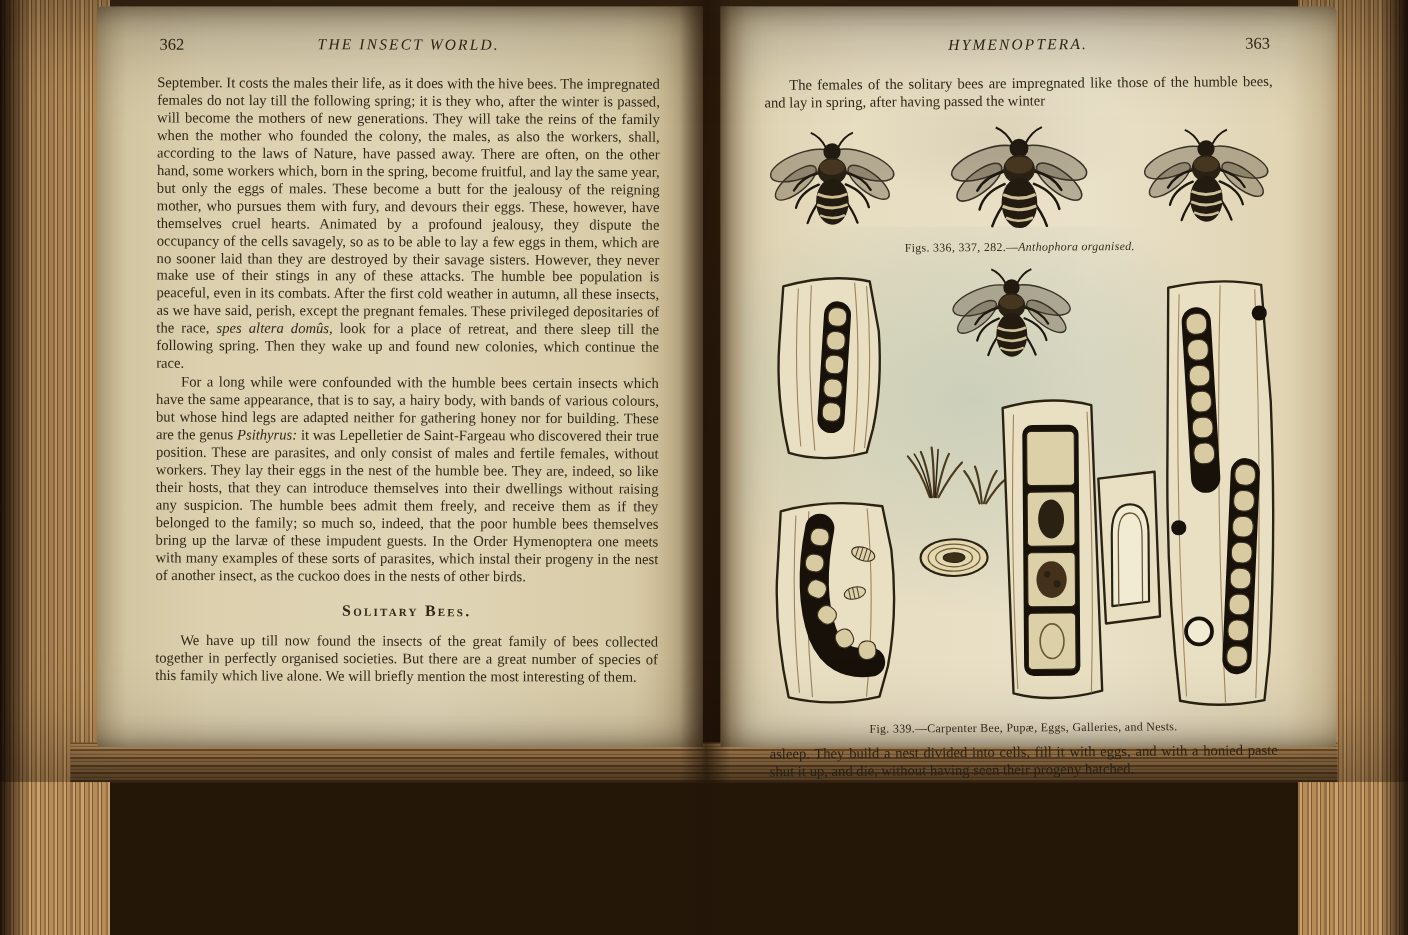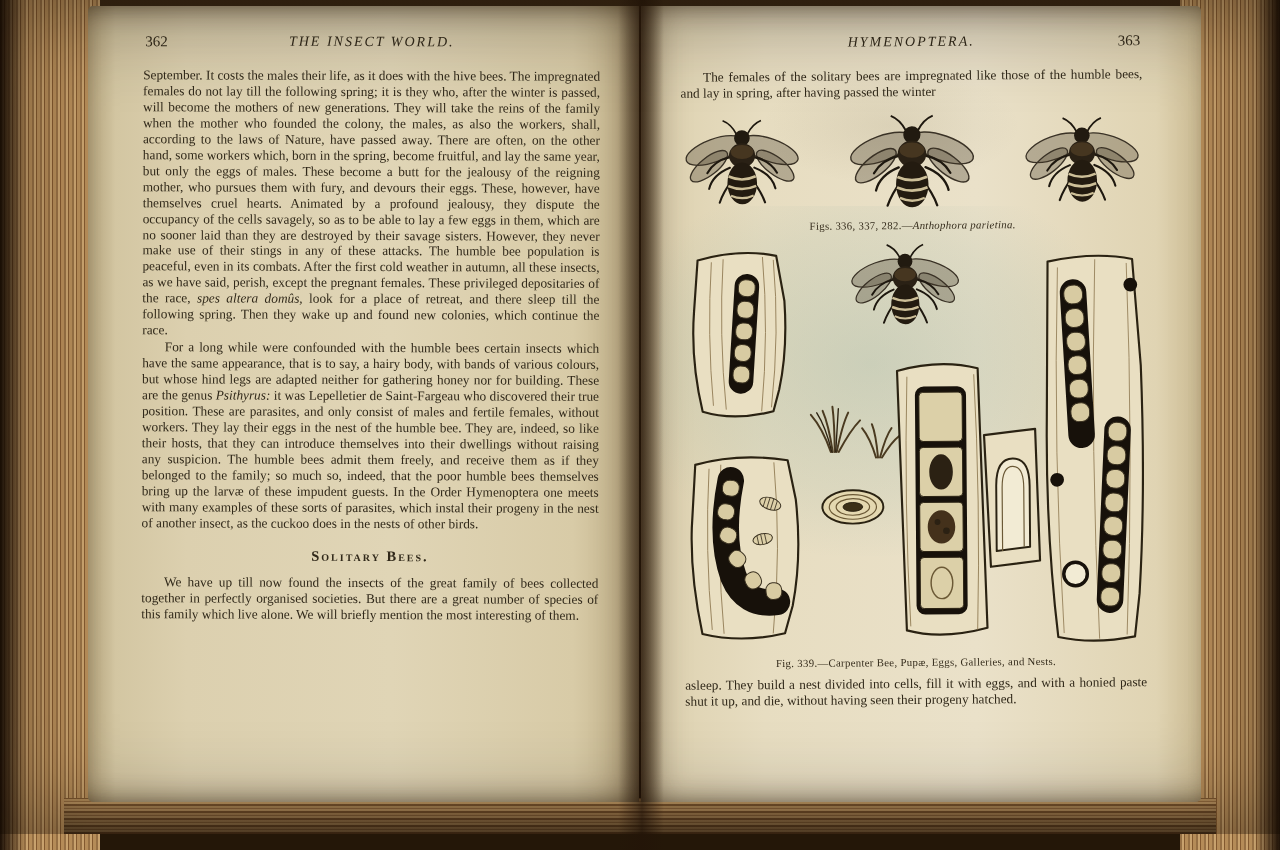--- a/index.html
+++ b/index.html
@@ -1,21 +1,21 @@
 <!DOCTYPE html>
 <html><head>
 <meta charset="utf-8">
 <style>
   html,body{margin:0;padding:0;}
   body{
     width:1280px;height:850px;overflow:hidden;
     background:#241708;
     font-family:"Liberation Serif","DejaVu Serif",serif;
   }
-  .scene{position:relative;width:1280px;height:834px;
+  .scene{position:relative;width:1280px;height:711px;
     background:linear-gradient(180deg,#3a2815 0%,#2c1c0c 8%,#241708 50%,#1d1106 100%);}
   
   .edge{position:absolute;top:0;height:850px;width:100px;}
   .edge-left{left:0;
     background:
       linear-gradient(90deg,rgba(22,11,3,.95) 0%,rgba(22,11,3,0) 26%),
       repeating-linear-gradient(90deg,#967044 0 2px,#c8a26e 2px 4px,#82592f 4px 5px,#b58c58 5px 8px);}
   .edge-right{right:0;
     background:
       linear-gradient(270deg,rgba(22,11,3,.95) 0%,rgba(22,11,3,0) 26%),
@@ -24,21 +24,21 @@
     background:
       linear-gradient(180deg,rgba(22,11,3,0) 0%,rgba(22,11,3,.55) 100%),
       repeating-linear-gradient(0deg,#7e5830 0 2px,#c49c66 2px 4px,#997042 4px 5px,#b8905c 5px 7px);}
   .vignette{position:absolute;inset:0;pointer-events:none;
     box-shadow:inset 0 0 90px 12px rgba(18,9,3,.45);}
 
   .page{position:absolute;top:6px;bottom:32px;}
   .page-left{left:88px;width:551px;border-radius:5px 0 0 5px;
     background:linear-gradient(90deg,#b4a37c 0%,#d3c6a2 5%,#dcd0af 18%,#e0d5b6 55%,#d8cba7 88%,#bfae86 100%);
     box-shadow:inset -22px 0 34px -12px rgba(58,38,18,.6), inset 0 14px 24px -16px rgba(58,38,18,.55), inset 0 -14px 24px -16px rgba(58,38,18,.5);}
-  .page-right{left:641px;width:560px;border-radius:0 5px 5px 0;
+  .page-right{left:655px;width:560px;border-radius:0 5px 5px 0;
     background:linear-gradient(90deg,#c2b189 0%,#ded2b1 4%,#e7ddc1 22%,#eae1c9 60%,#e0d4b3 92%,#cdbc93 100%);
     box-shadow:inset 24px 0 34px -12px rgba(58,38,18,.55), inset 0 14px 24px -16px rgba(58,38,18,.5), inset 0 -14px 24px -16px rgba(58,38,18,.5);font-family:Liberation Serif, serif;}
   .spine{position:absolute;left:618px;top:0;width:46px;height:850px;pointer-events:none;
     background:linear-gradient(90deg,rgba(35,20,8,0) 0%,rgba(35,20,8,.5) 42%,rgba(35,20,8,.68) 52%,rgba(35,20,8,0) 100%);}
 
   .content{position:absolute;top:28px;bottom:24px;color:#31291a;}
   .page-left .content{left:54px;right:40px;transform:rotate(.2deg);}
   .page-right .content{left:42px;right:56px;transform:rotate(-.45deg);}
 
   .pagehead{position:relative;height:24px;margin-bottom:10px;}
@@ -140,21 +140,21 @@
           <svg viewBox="0 0 140 110" width="122" height="96" role="img">
               <use href="#bee" x="0" y="0" width="140" height="110"></use>
             </svg>
           <svg viewBox="0 0 140 110" width="134" height="105" role="img">
               <use href="#bee" x="0" y="0" width="140" height="110"></use>
             </svg>
           <svg viewBox="0 0 140 110" width="122" height="96" role="img">
               <use href="#bee" x="0" y="0" width="140" height="110"></use>
             </svg>
         </div>
-        <div class="fig-caption"><span>Figs. 336, 337, 282.—</span><i>Anthophora parietina.</i></div>
+        <div class="fig-caption"><span>Figs. 336, 337, 282.—</span><i>Anthophora organised.</i></div>
       </div>
 
       <div class="figure-block">
         <svg class="fig-large" viewBox="0 0 470 420" width="462" height="413" role="img">
 
           <g stroke-linejoin="round">
             <path d="M16 20 Q60 8 96 16 L104 62 Q107 112 98 152 L92 174 Q52 184 20 174 Q8 122 12 72 Z" fill="#e9dfc2" stroke="#2a2212" stroke-width="2.2"></path>
             <g stroke="#8a744c" stroke-width="1" fill="none" opacity="0.85">
               <path d="M30 22 Q25 96 31 168"></path>
               <path d="M42 19 Q37 96 44 172"></path>

